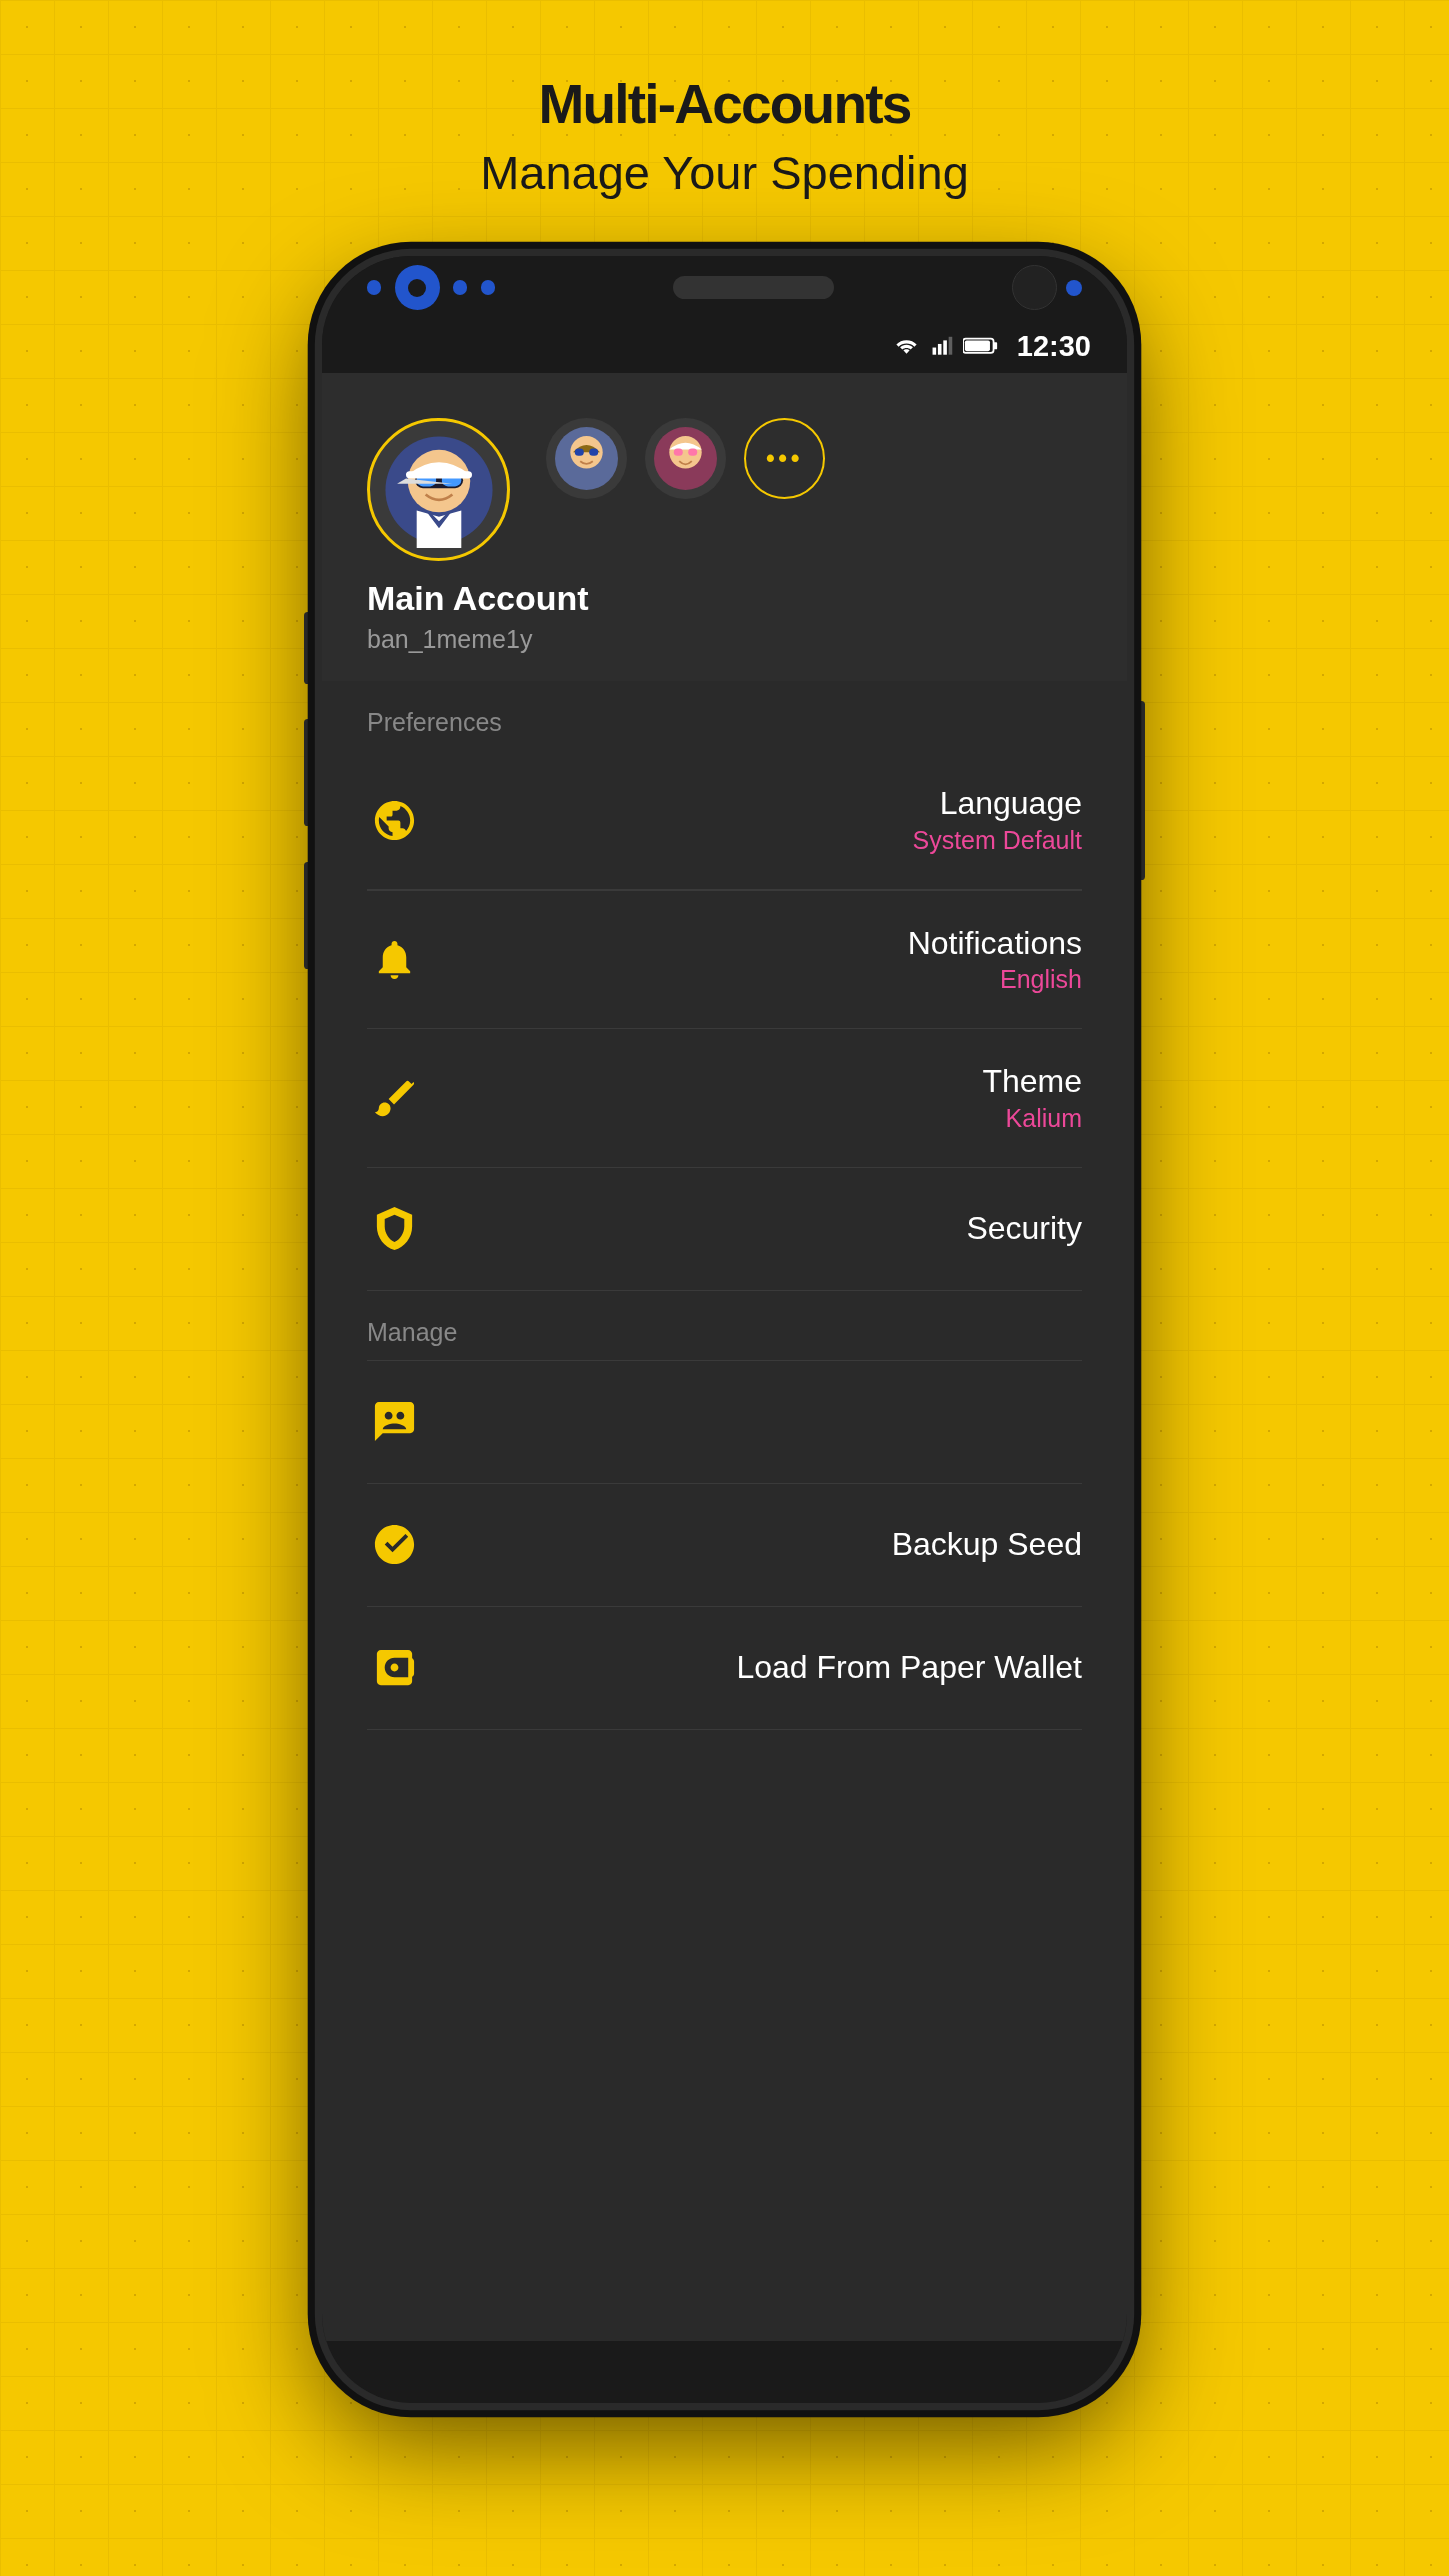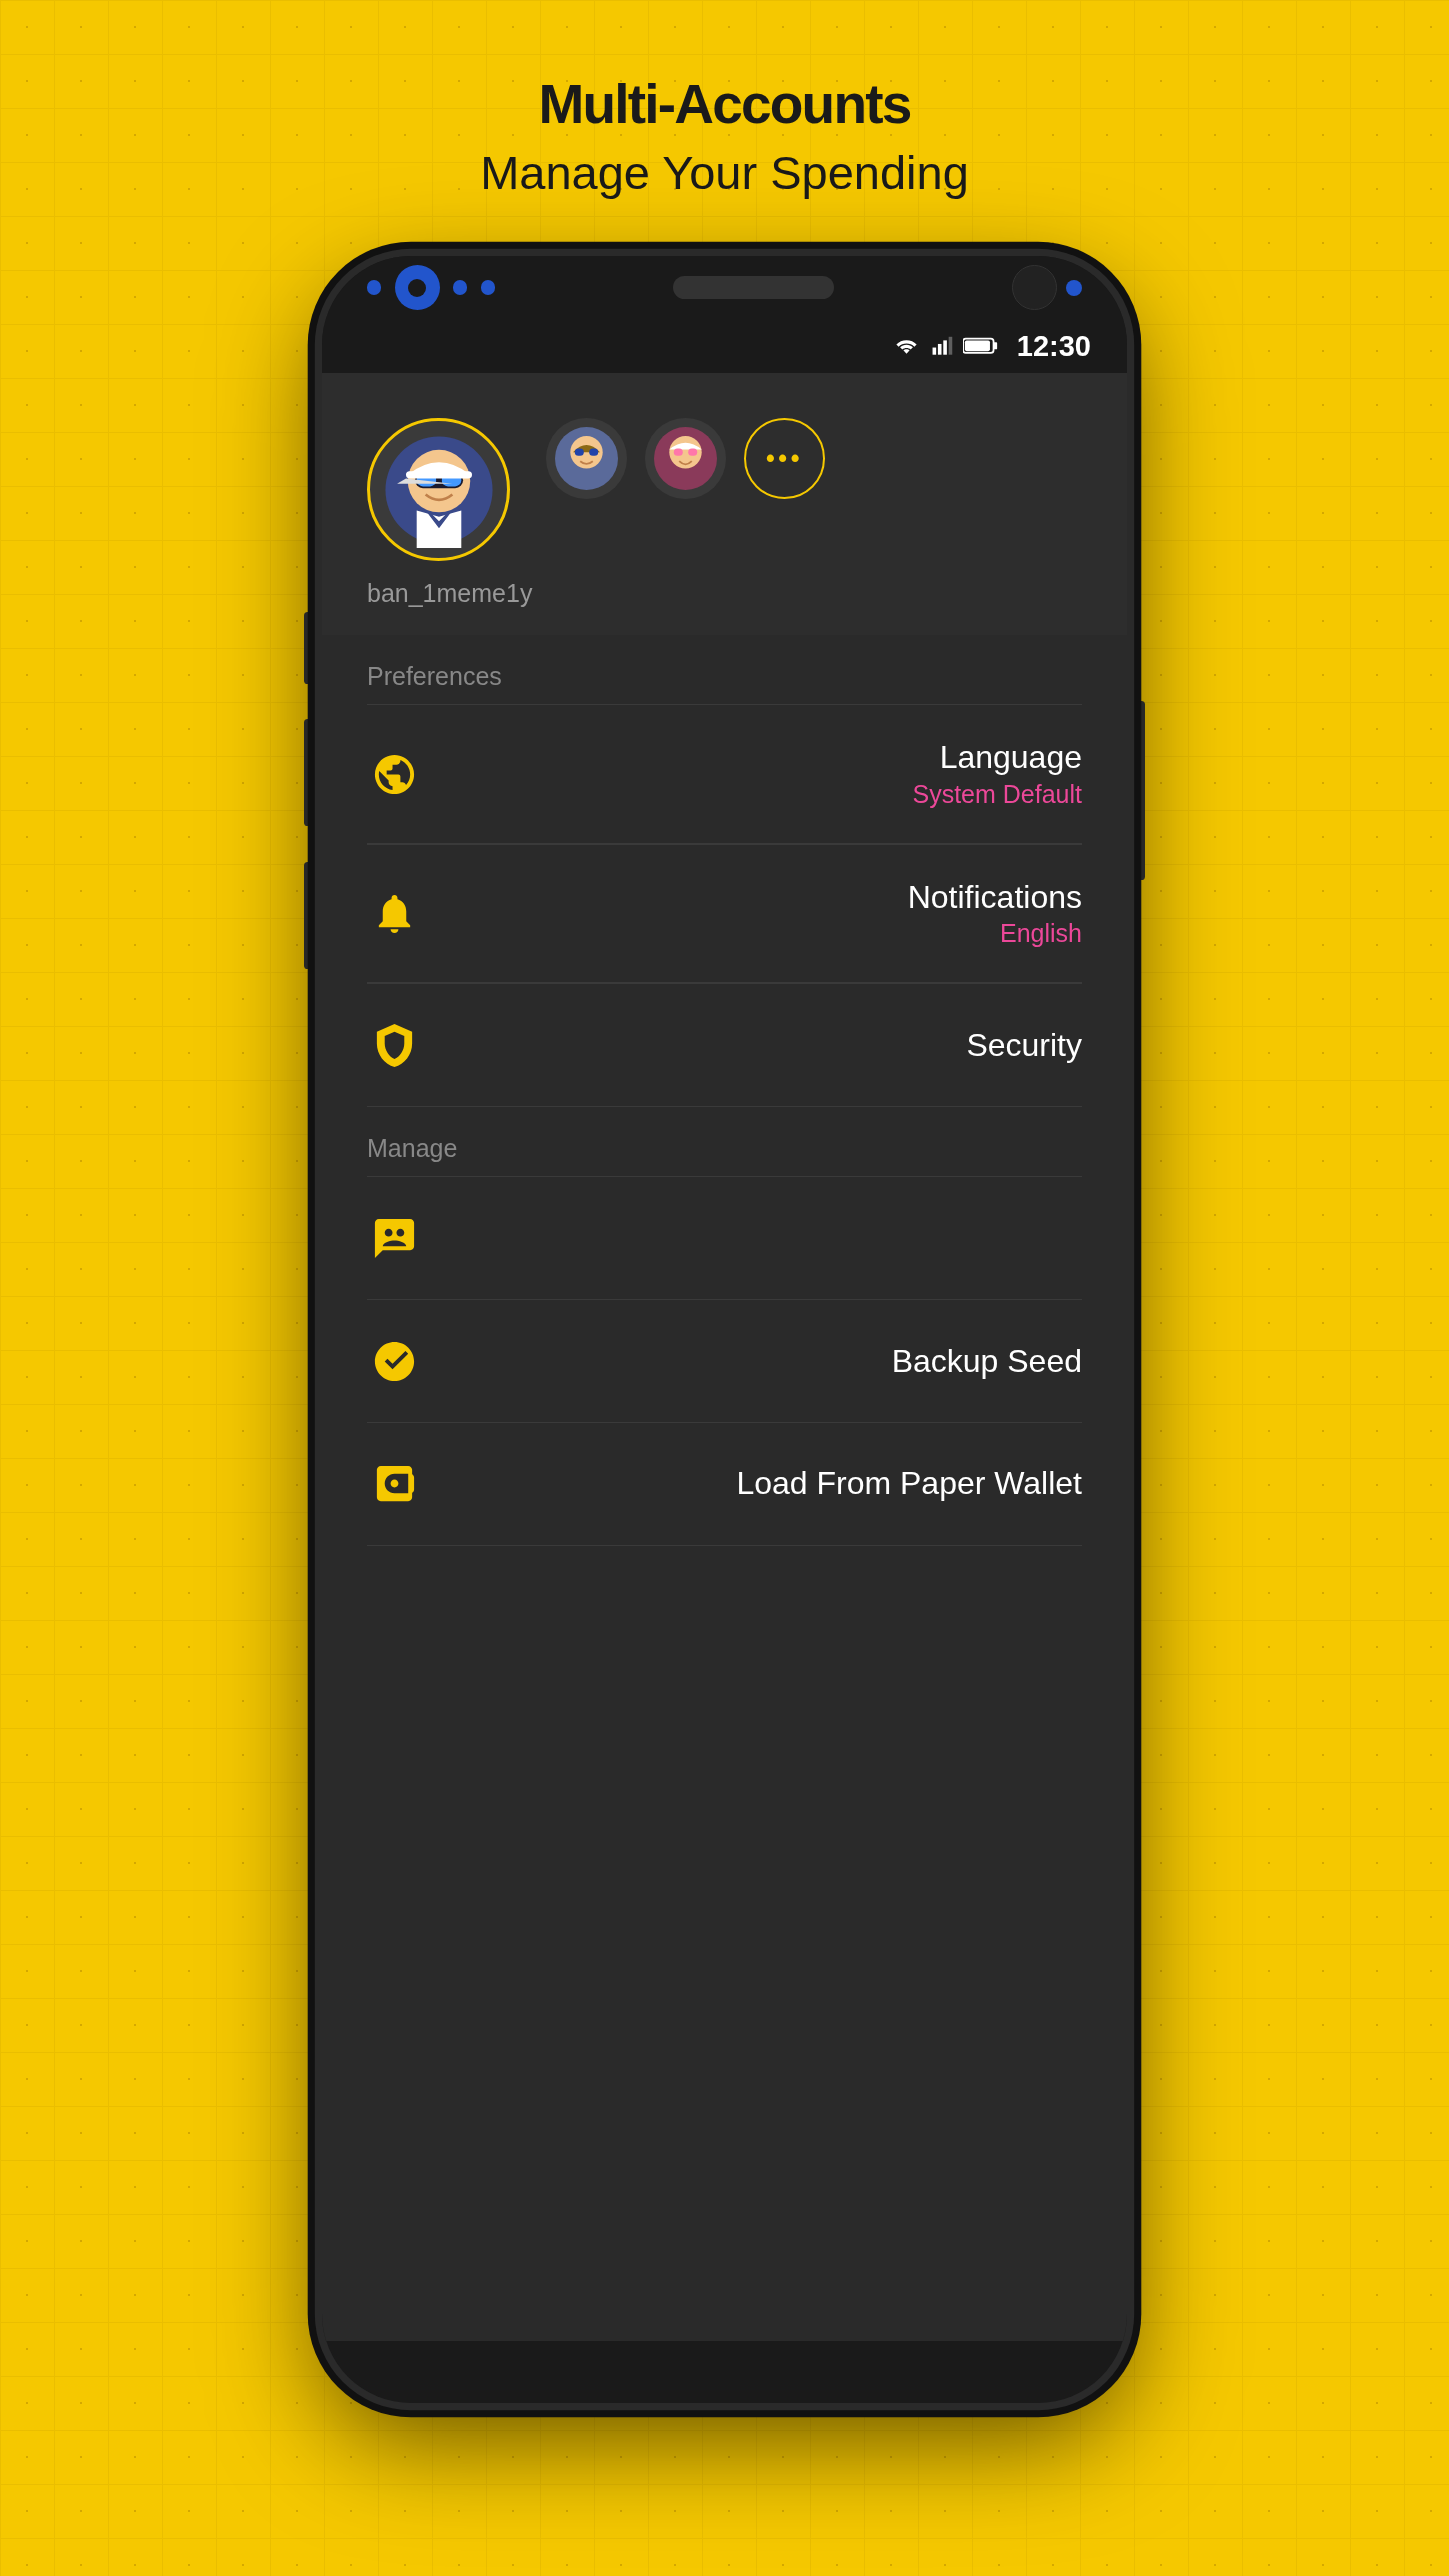--- a/index.html
+++ b/index.html
@@ -380,20 +380,21 @@
 
               <div class="more-button">
                 <span class="more-dots">•••</span>
               </div>
             </div>
 
           </div>
         </div>
 
         <div style="margin-top:18px;">
+          <div class="account-name">Main Account</div>
           <div class="account-id">ban_1meme1y</div>
         </div>
       </div>
 
       <div class="section-label">Preferences</div>
 
       <div class="divider"></div>
       <div class="menu-item">
         <div class="menu-icon">
           <svg viewBox="0 0 24 24" xmlns="http://www.w3.org/2000/svg">
@@ -415,20 +416,31 @@
             <path d="M12 22c1.1 0 2-.9 2-2h-4c0 1.1.9 2 2 2zm6-6v-5c0-3.07-1.64-5.64-4.5-6.32V4c0-.83-.67-1.5-1.5-1.5s-1.5.67-1.5 1.5v.68C7.63 5.36 6 7.92 6 11v5l-2 2v1h16v-1l-2-2z"></path>
           </svg>
         </div>
         <div class="menu-text">
           <div class="menu-title">Notifications</div>
           <div class="menu-subtitle">English</div>
         </div>
       </div>
 
       <div class="divider"></div>
+      <div class="menu-item">
+        <div class="menu-icon">
+          <svg viewBox="0 0 24 24" xmlns="http://www.w3.org/2000/svg">
+            <path d="M7 14c-1.66 0-3 1.34-3 3 0 1.31-1.16 2-2 2 .92 1.22 2.49 2 4 2 2.21 0 4-1.79 4-4 0-1.66-1.34-3-3-3zm13.71-9.37l-1.34-1.34c-.39-.39-1.02-.39-1.41 0L9 12.25 11.75 15l9.96-9.96c.39-.39.39-1.02 0-1.41z"></path>
+          </svg>
+        </div>
+        <div class="menu-text">
+          <div class="menu-title">Theme</div>
+          <div class="menu-subtitle">Kalium</div>
+        </div>
+      </div>
 
       <div class="divider"></div>
       <div class="menu-item">
         <div class="menu-icon">
           <svg viewBox="0 0 24 24" xmlns="http://www.w3.org/2000/svg">
             <path d="M12 1L3 5v6c0 5.55 3.84 10.74 9 12 5.16-1.26 9-6.45 9-12V5l-9-4zm0 4l5 2.18V11c0 3.5-2.33 6.79-5 7.93-2.67-1.14-5-4.43-5-7.93V7.18L12 5z"></path>
           </svg>
         </div>
         <div class="menu-text">
           <div class="menu-title">Security</div>

